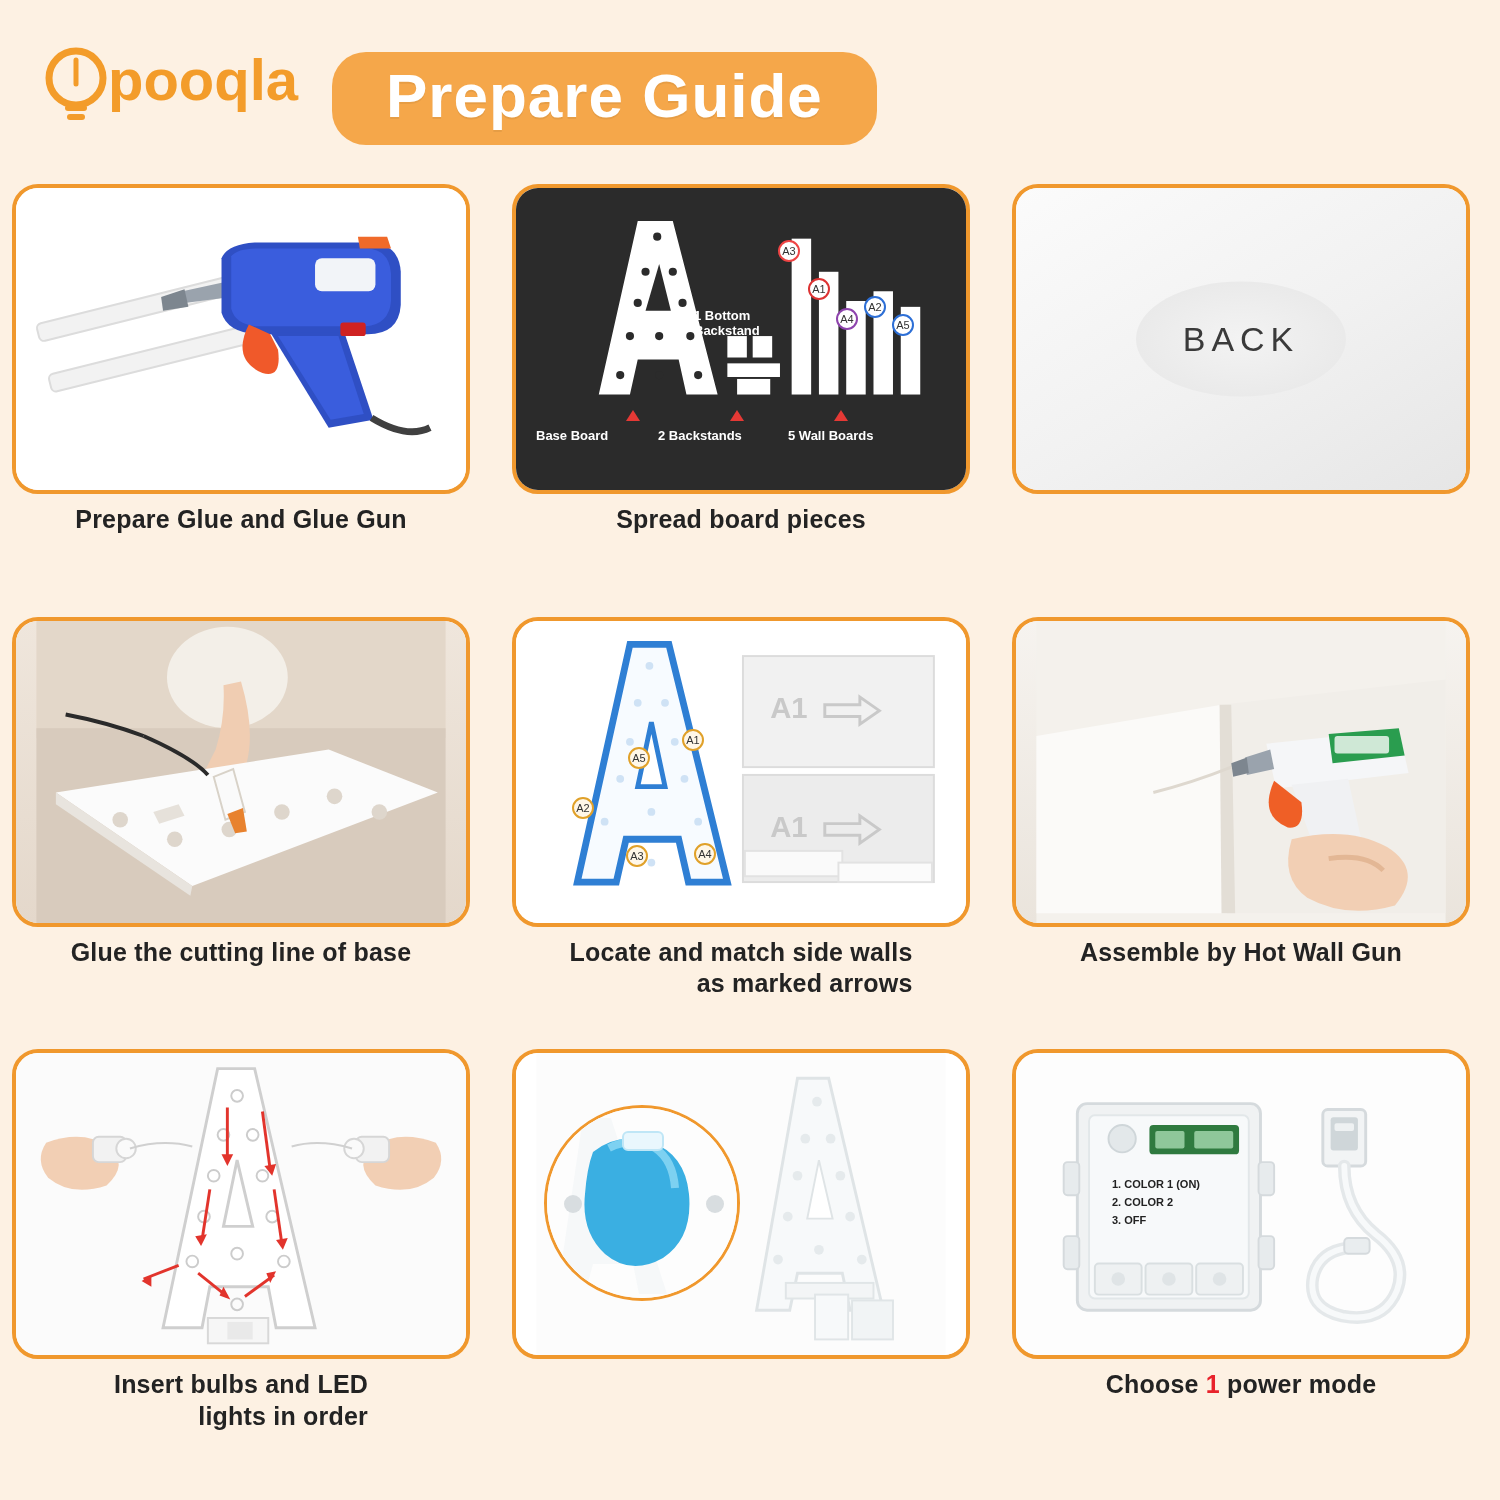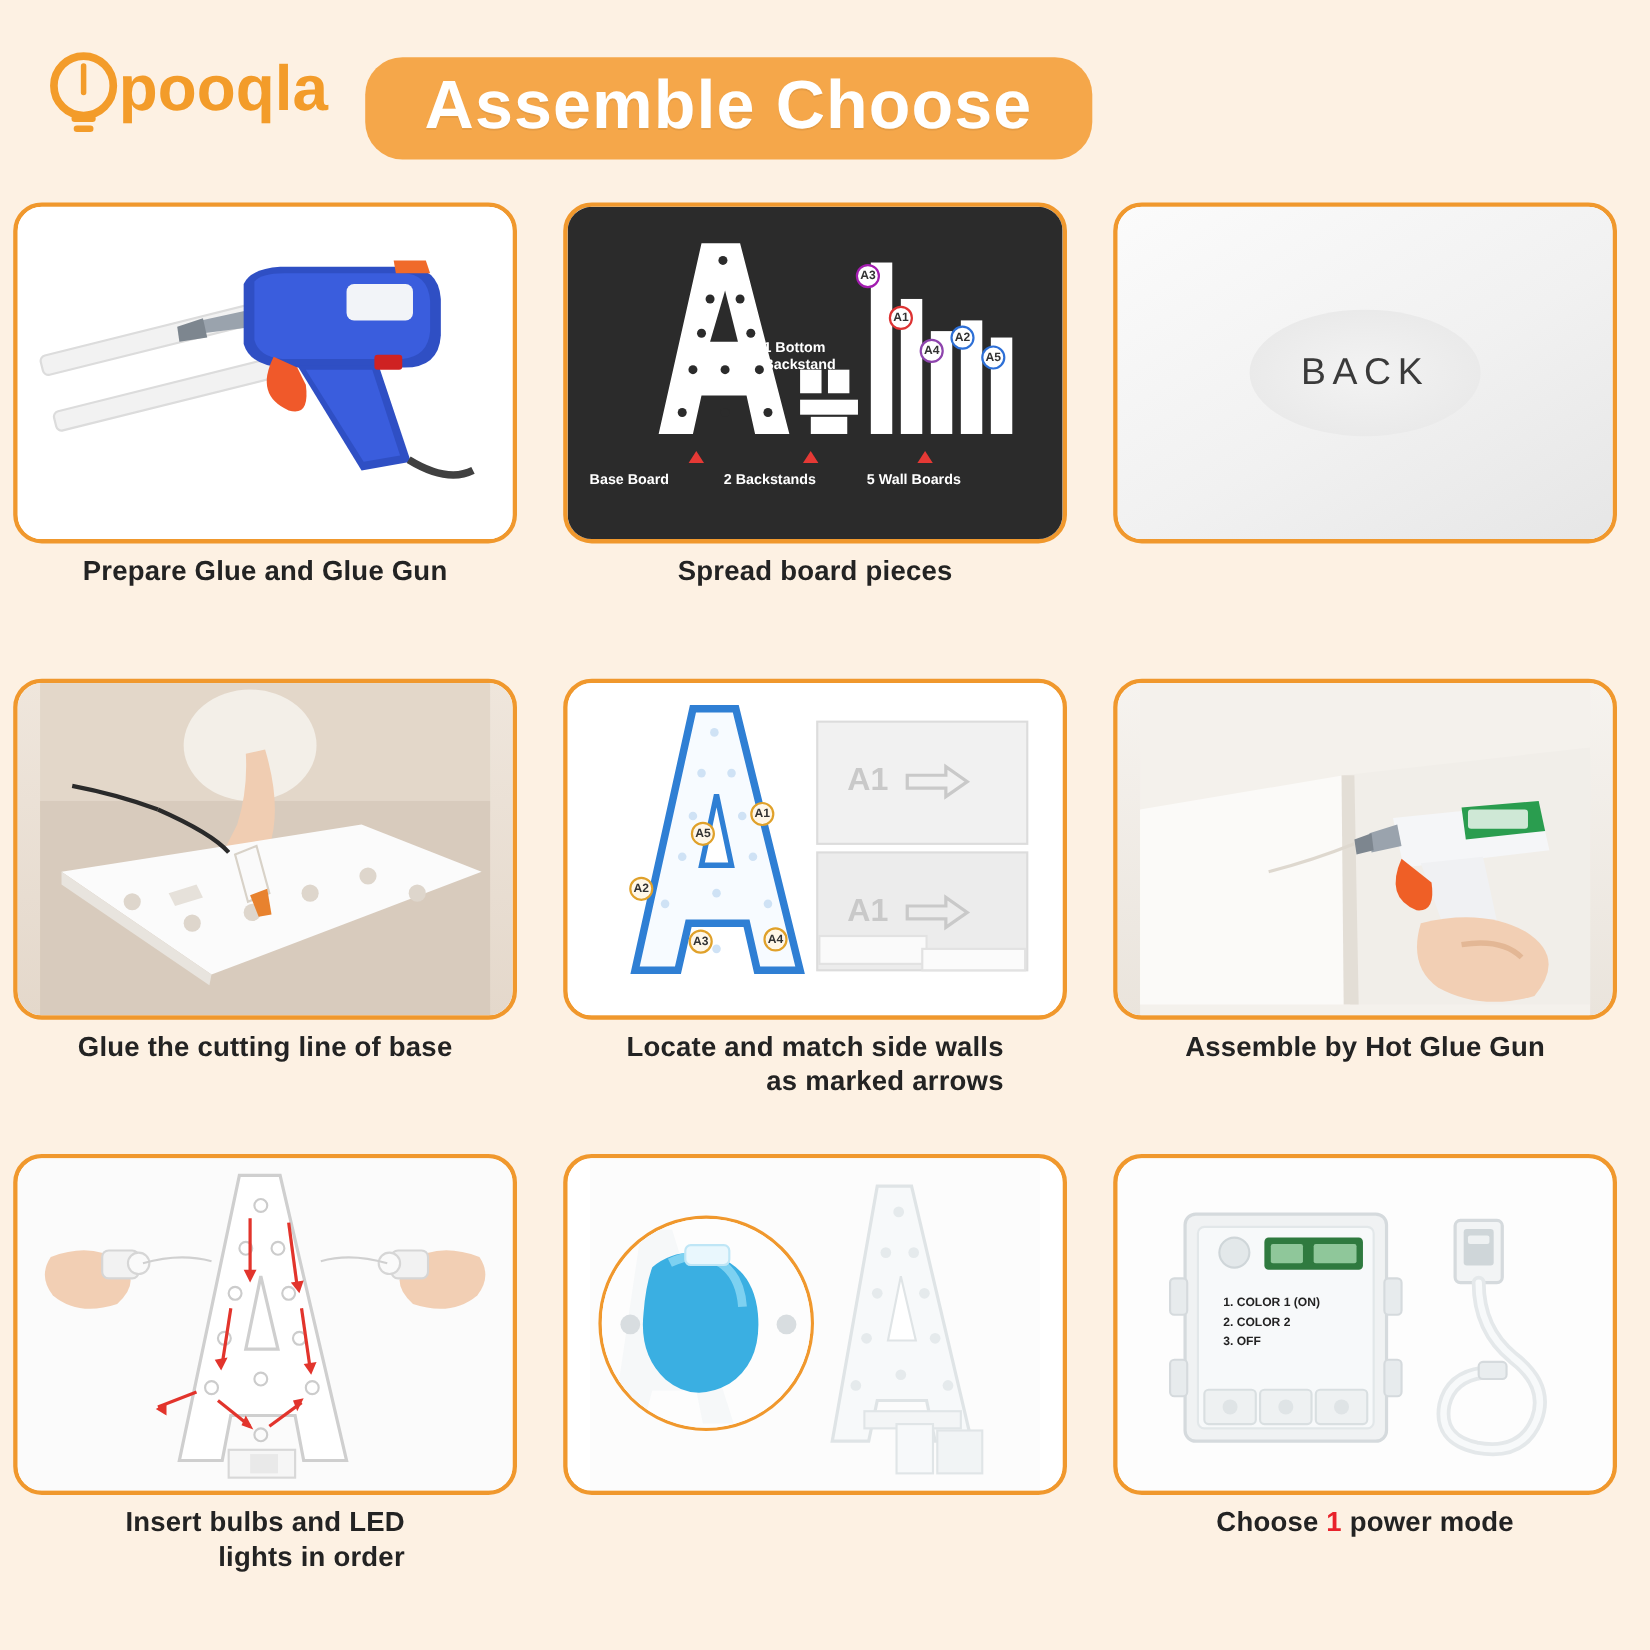--- a/index.html
+++ b/index.html
@@ -64,23 +64,23 @@
     transform: rotate(-14deg);
   }
 
   
   .dark-panel { position:absolute; inset:0; background:#2b2b2b; }
   .dp-label {
     position:absolute; color:#ffffff; font-size:13px; font-weight:bold; text-align:left;
   }
   .badge {
     position:absolute; width:22px; height:22px; border-radius:50%;
-    background:#ffffff; color:#333; font-size:11px; font-weight:bold;
+    background:#ffffff; color:#333; font-size:11px; font-weight:normal;
     display:flex; align-items:center; justify-content:center;
-    border:2px solid #a21caf;
+    border:2px solid #ef4444;
   }
   .badge.red { border-color:#d33; }
   .badge.purple { border-color:#8e44ad; }
   .badge.blue { border-color:#2d6fd6; }
   .arrow-up {
     position:absolute; width:0; height:0;
     border-left:7px solid transparent; border-right:7px solid transparent;
     border-bottom:11px solid #e53935;
   }
 
@@ -132,21 +132,21 @@
         <g stroke="#f39c2a" stroke-width="6" stroke-linecap="round">
           <line x1="38" y1="70" x2="54" y2="70"></line>
           <line x1="40" y1="79" x2="52" y2="79"></line>
         </g>
         <path d="M46 22 L46 46" stroke="#f39c2a" stroke-width="5" stroke-linecap="round" fill="none"></path>
         <text x="78" y="62" font-family="Liberation Sans, sans-serif" font-size="58" font-weight="bold" fill="#f39c2a">pooqla</text>
       </svg>
     </div>
 
     <div class="title-pill">
-      <span>Assemble Choose</span>
+      <span>Prepare Guide</span>
     </div>
   </div>
 
   <div class="grid">
 
     <div class="cell">
       <div class="frame">
         <div class="fill" style="background:#ffffff"></div>
 
         <div class="gg-stick" style="left:18px; top:110px; width:210px; height:20px;"></div>
@@ -335,21 +335,21 @@
 
           <path d="M262 168 L320 162 L336 236 L290 246 Z" fill="#f0f1f3"></path>
           <path d="M244 164 Q228 200 258 212 Q276 214 272 186 Z" fill="#ef5f26"></path>
 
           <path d="M262 224 Q320 210 360 232 Q398 256 368 292 Q318 306 278 284 Q250 264 262 224 Z" fill="#f2cfb4"></path>
           <path d="M300 244 Q338 238 356 256" stroke="#e3b795" stroke-width="5" fill="none"></path>
 
           <path d="M200 150 Q160 166 120 176" stroke="#ded8cf" stroke-width="3" fill="none"></path>
         </svg>
       </div>
-      <div class="caption">Assemble by Hot Glue Gun</div>
+      <div class="caption">Assemble by Hot Wall Gun</div>
     </div>
 
     <div class="cell">
       <div class="frame">
         <div class="fill" style="background:#fbfbfb"></div>
         <svg width="100%" height="100%" viewBox="0 0 420 310" style="position:absolute; inset:0;">
 
           <path d="M186 16 L224 16 L286 282 L246 282 L238 240 L178 240 L170 282 L130 282 Z" fill="#ffffff" stroke="#cfcfcf" stroke-width="3"></path>
           <path d="M192 178 L222 178 L206 110 Z" fill="#ffffff" stroke="#cfcfcf" stroke-width="3"></path>
           <g fill="none" stroke="#cccccc" stroke-width="2">

